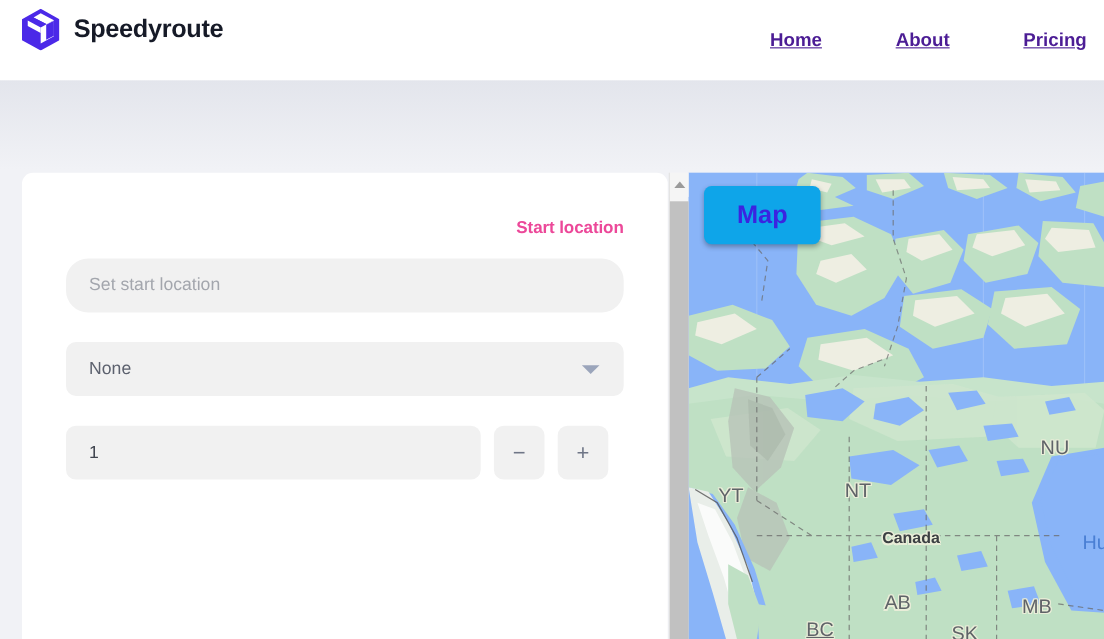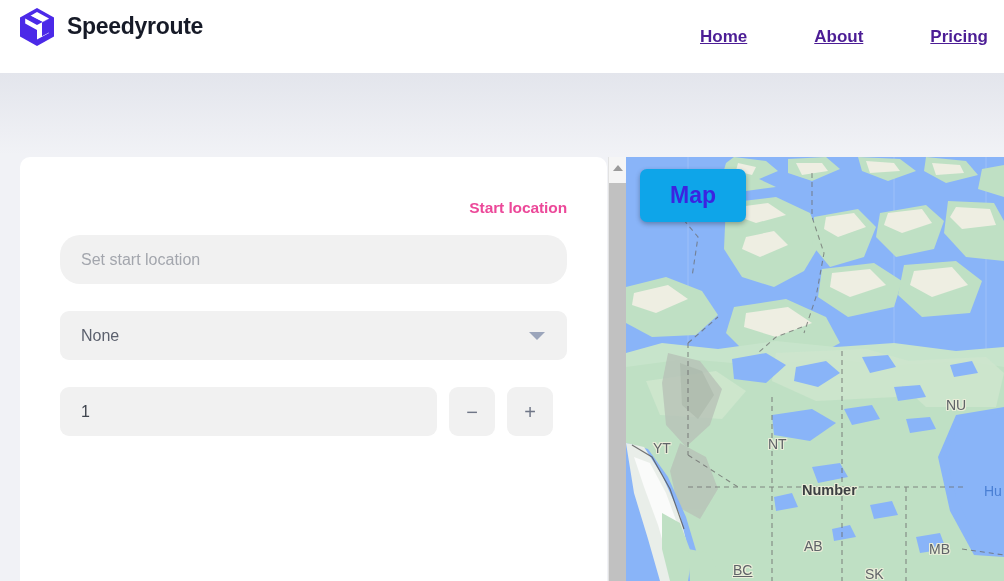--- a/index.html
+++ b/index.html
@@ -145,21 +145,21 @@
     border: none; border-radius: 7px;
     padding: 13px 30px;
     font-size: 23px; font-weight: bold;
     color: #3b24e0;
     box-shadow: 0 2px 5px rgba(0,0,0,0.30);
     cursor: pointer; z-index: 5;
     font-family: "Liberation Sans", sans-serif;
   }
   .map-label {
     position: absolute;
-    font-size: 14px; color: #5f6368;
+    font-size: 18px; color: #5f6368;
     font-weight: normal;
     text-shadow: 1px 0 #e9edd8, -1px 0 #e9edd8, 0 1px #e9edd8, 0 -1px #e9edd8,
                  1px 1px #e9edd8, -1px -1px #e9edd8, 1px -1px #e9edd8, -1px 1px #e9edd8;
     white-space: nowrap;
   }
   .map-label.country {
     font-size: 14.5px; font-weight: bold; color: #3c4043;
   }
   .map-label.water {
     color: #4a7fd4; font-style: normal;
@@ -331,21 +331,21 @@
       <g stroke="#555" stroke-width="1.2" fill="none" opacity="0.8">
         <path d="M6 288 L26 300 L44 332 L58 372"></path>
       </g>
     </svg>
 
     <button class="map-btn">Map</button>
 
     <span class="map-label" style="left:320px; top:240px;">NU</span>
     <span class="map-label" style="left:142px; top:279px;">NT</span>
     <span class="map-label" style="left:27px;  top:283px;">YT</span>
-    <span class="map-label country" style="left:176px; top:325px;">Number</span>
+    <span class="map-label country" style="left:176px; top:325px;">Canada</span>
     <span class="map-label" style="left:178px; top:381px;">AB</span>
     <span class="map-label" style="left:303px; top:384px;">MB</span>
     <span class="map-label" style="left:107px; top:405px;text-decoration:underline;">BC</span>
     <span class="map-label" style="left:239px; top:409px;">SK</span>
     <span class="map-label water" style="left:358px; top:326px;">Hu</span>
   </div>
 
 </div>
 
 </body></html>

